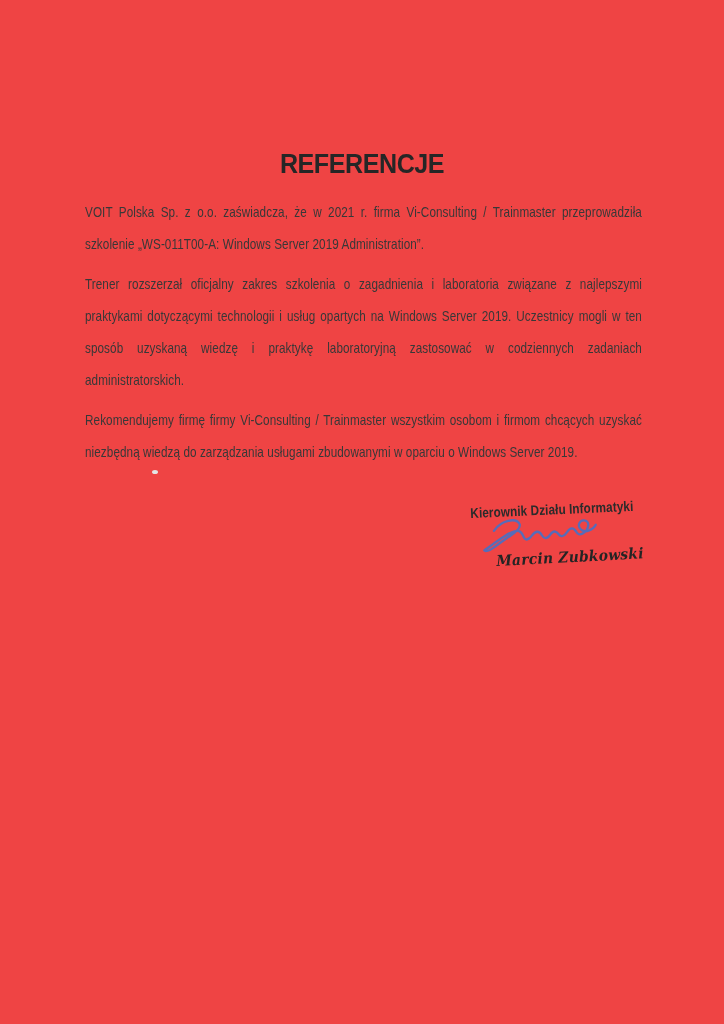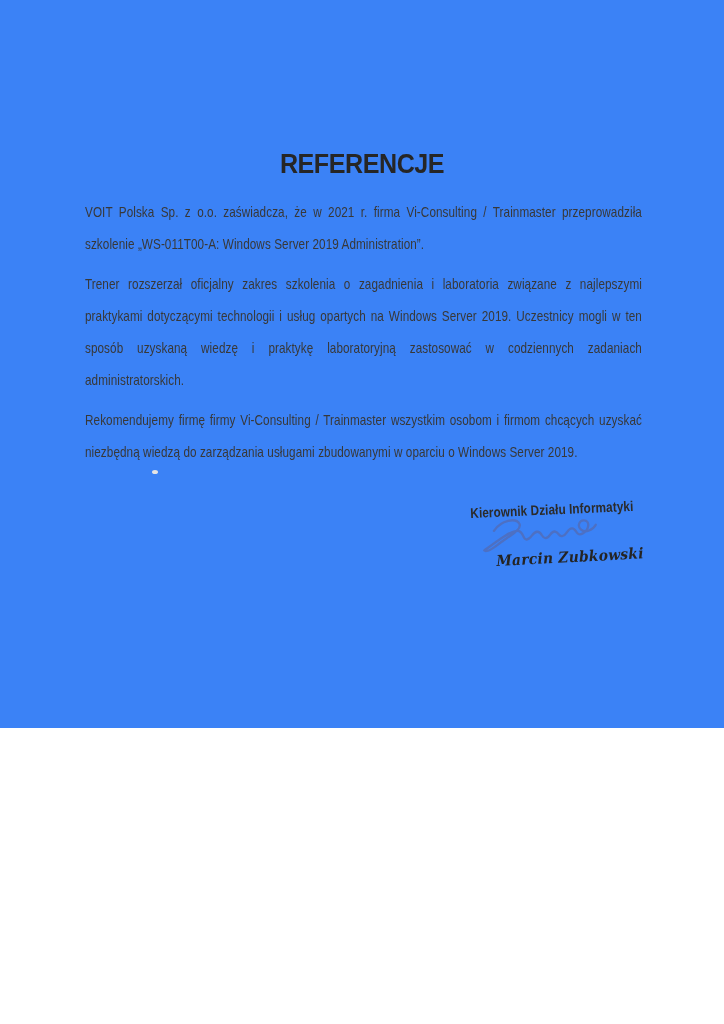--- a/index.html
+++ b/index.html
@@ -4,22 +4,22 @@
 <style>
   html, body {
     margin: 0;
     padding: 0;
     background: #ffffff;
     font-family: "Liberation Sans", sans-serif;
   }
   .page {
     position: relative;
     width: 724px;
-    height: 728px;
-    background: #3b82f6;
+    height: 1024px;
+    background: #ef4444;
     overflow: hidden;
     color: #333333;
   }
   .doc-title {
     position: absolute;
     top: 149px;
     left: 0;
     width: 724px;
     margin: 0;
     text-align: center;

